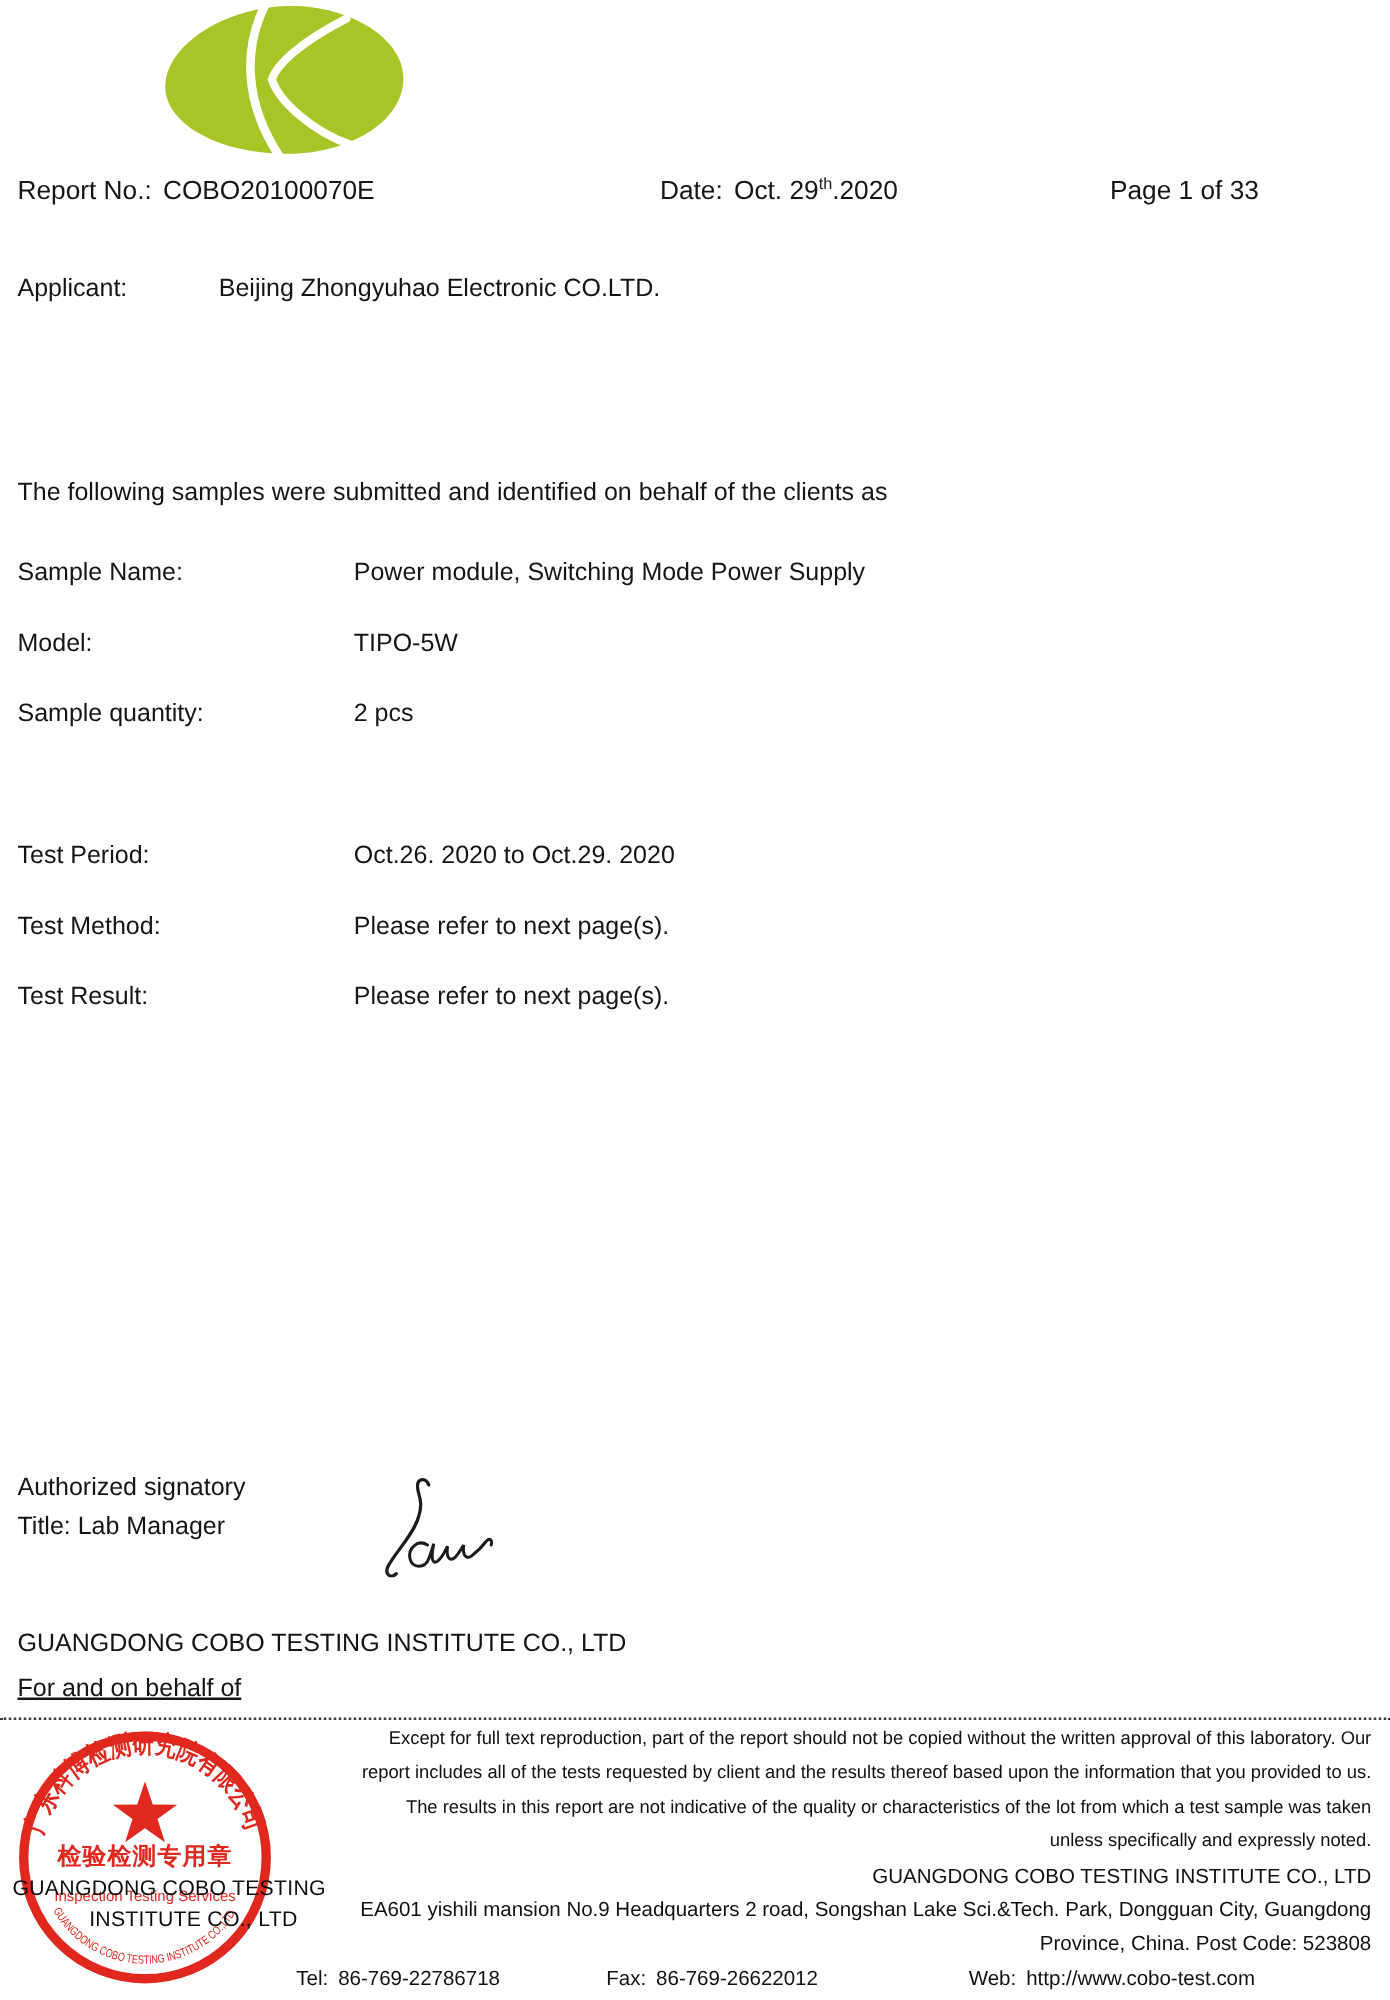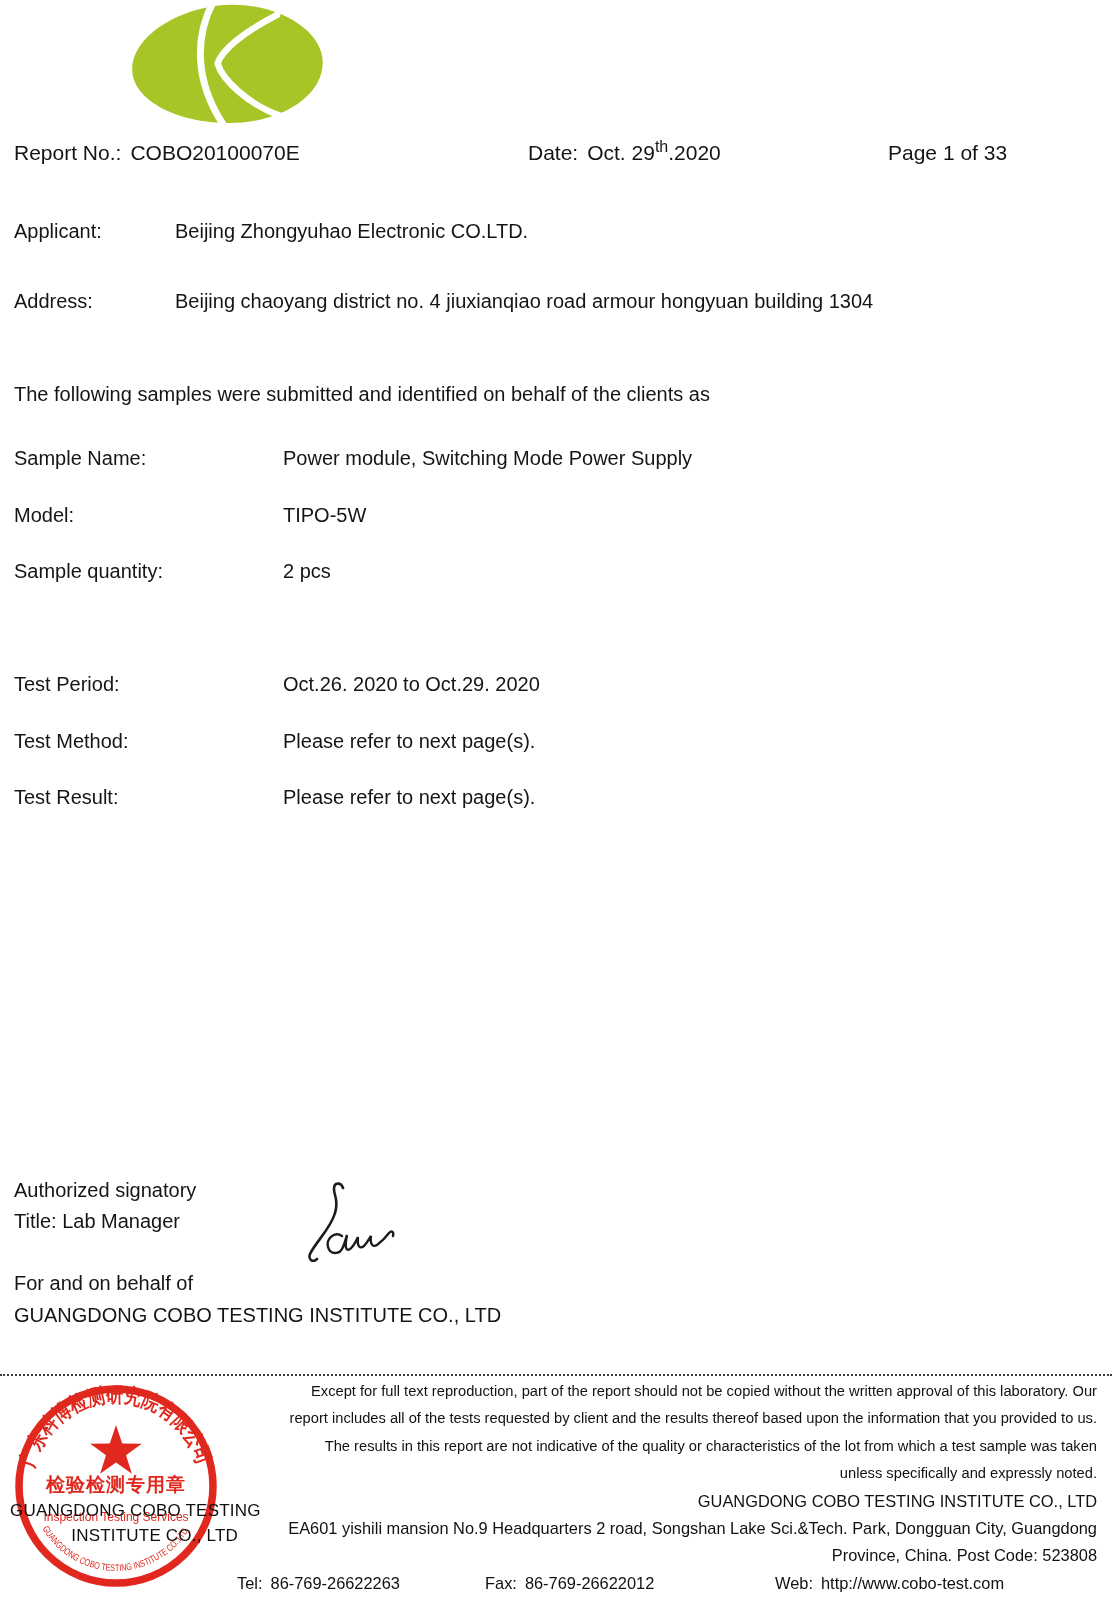--- a/index.html
+++ b/index.html
@@ -17,38 +17,38 @@
     text-align:center; font-size:52px; font-weight:bold; color:#0c0c0c;
     line-height:1; letter-spacing:0.5px;
   }
   .title .gap { display:inline-block; width:44px; }
 
   .meta { position:absolute; left:0; top:141px; width:1112px; height:28px; font-size:21px; }
   .meta .m-report { position:absolute; left:14px; }
   .meta .m-date   { position:absolute; left:528px; }
   .meta .m-page   { position:absolute; left:888px; }
   .meta .val { margin-left:9px; }
-  .meta sup { font-size:16px; vertical-align:super; line-height:0; }
+  .meta sup { font-size:13px; vertical-align:super; line-height:0; }
 
   
   .row { position:absolute; left:14px; right:20px; font-size:20px; line-height:26px; }
   .row .lab { display:inline-block; vertical-align:top; }
   .party .lab { width:161px; }
   .field .lab { width:269px; }
   .r-applicant { top:218px; }
   .r-address   { top:288px; }
   .r-intro     { top:381px; }
   .r0 { top:445px; } .r1 { top:502px; } .r2 { top:558px; }
   .r3 { top:615px; } .r4 { top:671px; } .r5 { top:728px; } .r6 { top:784px; }
 
   
   .sig-line { position:absolute; left:14px; font-size:20px; }
   .s-auth    { top:1179px; }
   .s-title   { top:1210px; }
-  .s-behalf  { top:1272px; }
+  .s-behalf  { top:1340px;text-decoration:underline; }
   .s-company { top:1304px; }
   .sig-svg { position:absolute; left:298px; top:1180px; width:104px; height:82px; }
 
   
   .dotline { position:absolute; left:0; top:1374px; width:1112px; border-top:2px dotted #3d3d3d; }
   .stamp-svg { position:absolute; left:6px; top:1379px; width:228px; height:228px; z-index:2; }
   .stamp-overlay {
     position:absolute; left:10px; top:1498px; width:228px; z-index:3;
     text-align:right; color:#0f0f0f; font-size:17px; line-height:25px;
     letter-spacing:0.2px; white-space:nowrap;
@@ -82,23 +82,20 @@
       <span>Report No.:</span><span class="val">COBO20100070E</span>
     </span>
     <span class="m-date">
       <span>Date:</span><span class="val">Oct. 29</span><sup>th</sup><span>.2020</span>
     </span>
     <span class="m-page">Page 1 of 33</span>
   </div>
 
   <div class="row party r-applicant">
     <span class="lab">Applicant:</span><span class="val">Beijing Zhongyuhao Electronic CO.LTD.</span>
-  </div>
-  <div class="row party r-address">
-    <span class="lab">Address:</span><span class="val">Beijing chaoyang district no. 4 jiuxianqiao road armour hongyuan building 1304</span>
   </div>
 
   <div class="row r-intro">The following samples were submitted and identified on behalf of the clients as</div>
 
   <div class="row field r0">
     <span class="lab">Sample Name:</span><span class="val">Power module, Switching Mode Power Supply</span>
   </div>
   <div class="row field r1">
     <span class="lab">Model:</span><span class="val">TIPO-5W</span>
   </div>
@@ -149,21 +146,21 @@
   <div class="footer-col">
     <div class="disc">Except for full text reproduction, part of the report should not be copied without the written approval of this laboratory. Our</div>
     <div class="disc">report includes all of the tests requested by client and the results thereof based upon the information that you provided to us.</div>
     <div class="disc">The results in this report are not indicative of the quality or characteristics of the lot from which a test sample was taken</div>
     <div class="disc">unless specifically and expressly noted.</div>
     <div class="fcompany">GUANGDONG COBO TESTING INSTITUTE CO., LTD</div>
     <div class="faddr">EA601 yishili mansion No.9 Headquarters 2 road, Songshan Lake Sci.&amp;Tech. Park, Dongguan City, Guangdong</div>
     <div class="faddr">Province, China. Post Code: 523808</div>
     <div class="contact">
       <span class="c-tel">
-        <span>Tel:</span><span class="cv">86-769-26622263</span>
+        <span>Tel:</span><span class="cv">86-769-22786718</span>
       </span>
       <span class="c-fax">
         <span>Fax:</span><span class="cv">86-769-26622012</span>
       </span>
       <span class="c-web">
         <span>Web:</span><span class="cv">http://www.cobo-test.com</span>
       </span>
     </div>
   </div>
 

